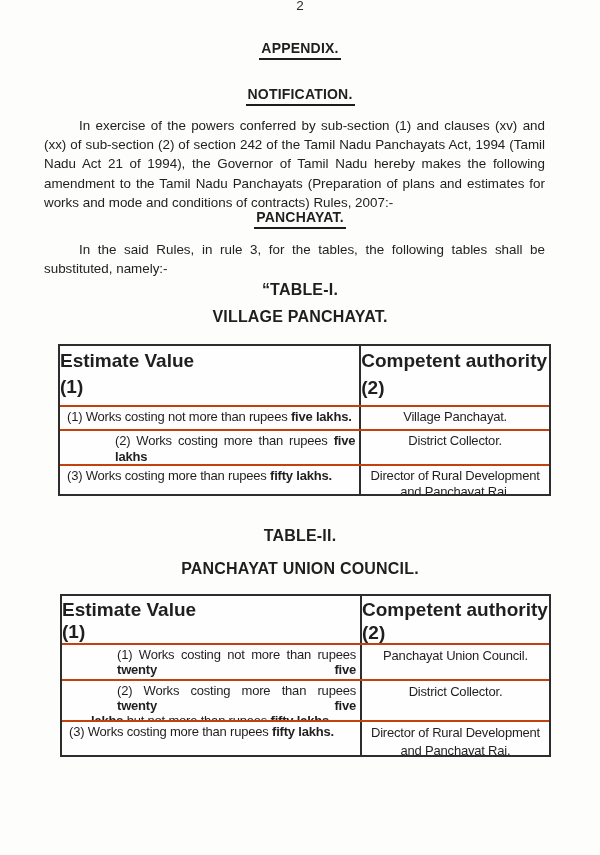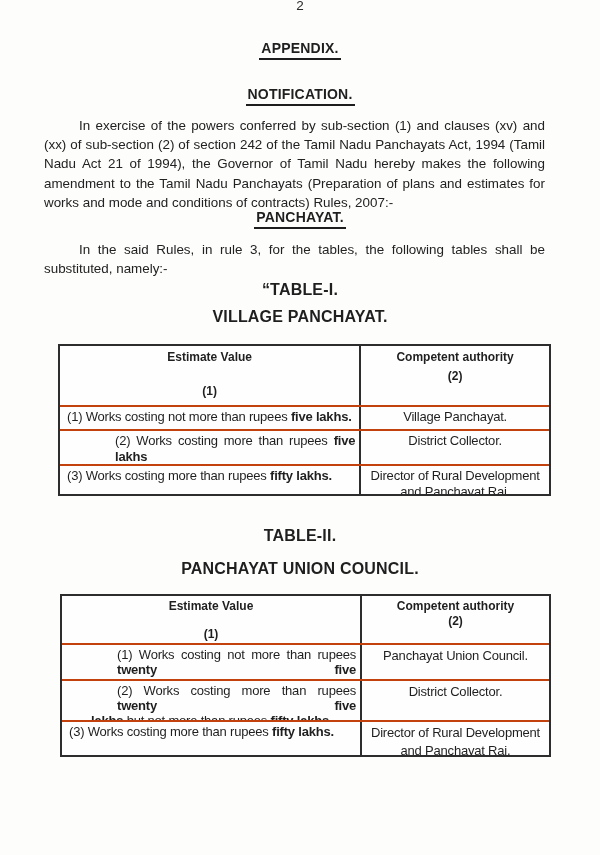--- a/index.html
+++ b/index.html
@@ -17,21 +17,21 @@
   .para{position:absolute;left:44px;width:501px;line-height:19.2px;color:#222;}
   .jline{text-align:justify;text-align-last:justify;white-space:normal;}
   .jlast{text-align-last:left;}
   .ind{text-indent:35px;}
   
   .tbl{position:absolute;border:2px solid #2d2d2d;background:#fefefe;font-size:13px;letter-spacing:-0.2px;}
   .tr{display:grid;grid-template-columns:61.2% 38.8%;box-sizing:content-box;}
   .tr + .tr{border-top:2px solid #c2410c;}
   .td{box-sizing:border-box;height:100%;overflow:hidden;}
   .td + .td{border-left:2px solid #2d2d2d;}
-  .th{display:flex;flex-direction:column;align-items:center;font-weight:bold;font-size:12px;letter-spacing:0;}
+  .th{display:flex;flex-direction:column;font-weight:bold;font-size:19px;letter-spacing:0;}
   #t1 .thL{justify-content:space-between;padding:4px 0 7px 0;}
   #t1 .thR{justify-content:flex-start;padding-top:4px;}
   #t1 .thR .num{margin-top:5px;}
   #t2 .thL{justify-content:space-between;padding:3px 0 2px 0;}
   #t2 .thR{justify-content:flex-start;padding-top:3px;}
   #t2 .thR .num{margin-top:1px;}
   .c1{padding:2px 4px 2px 7px;line-height:16.2px;text-align:left;}
   #t2 .c1{line-height:15px;}
   .c2{padding:2px 4px;text-align:center;line-height:16px;}
   #t2 .c2{line-height:17.5px;}

